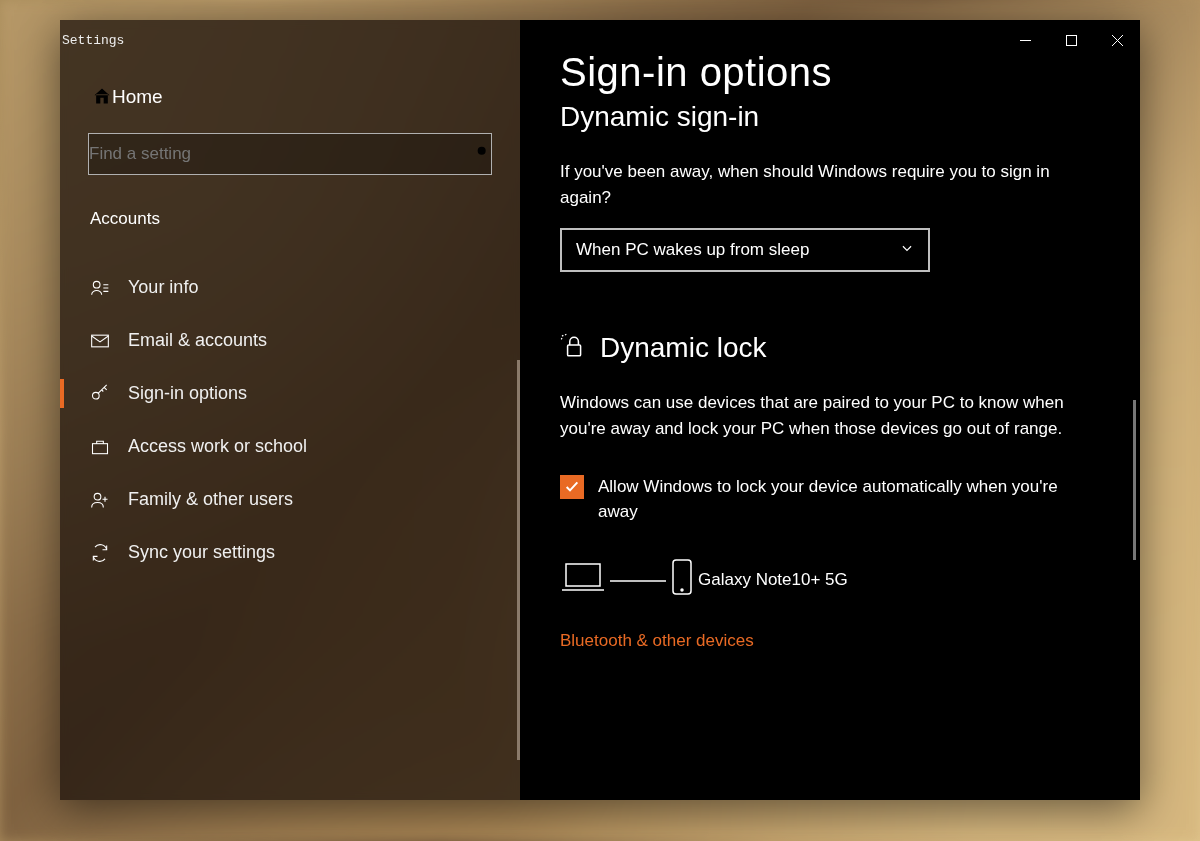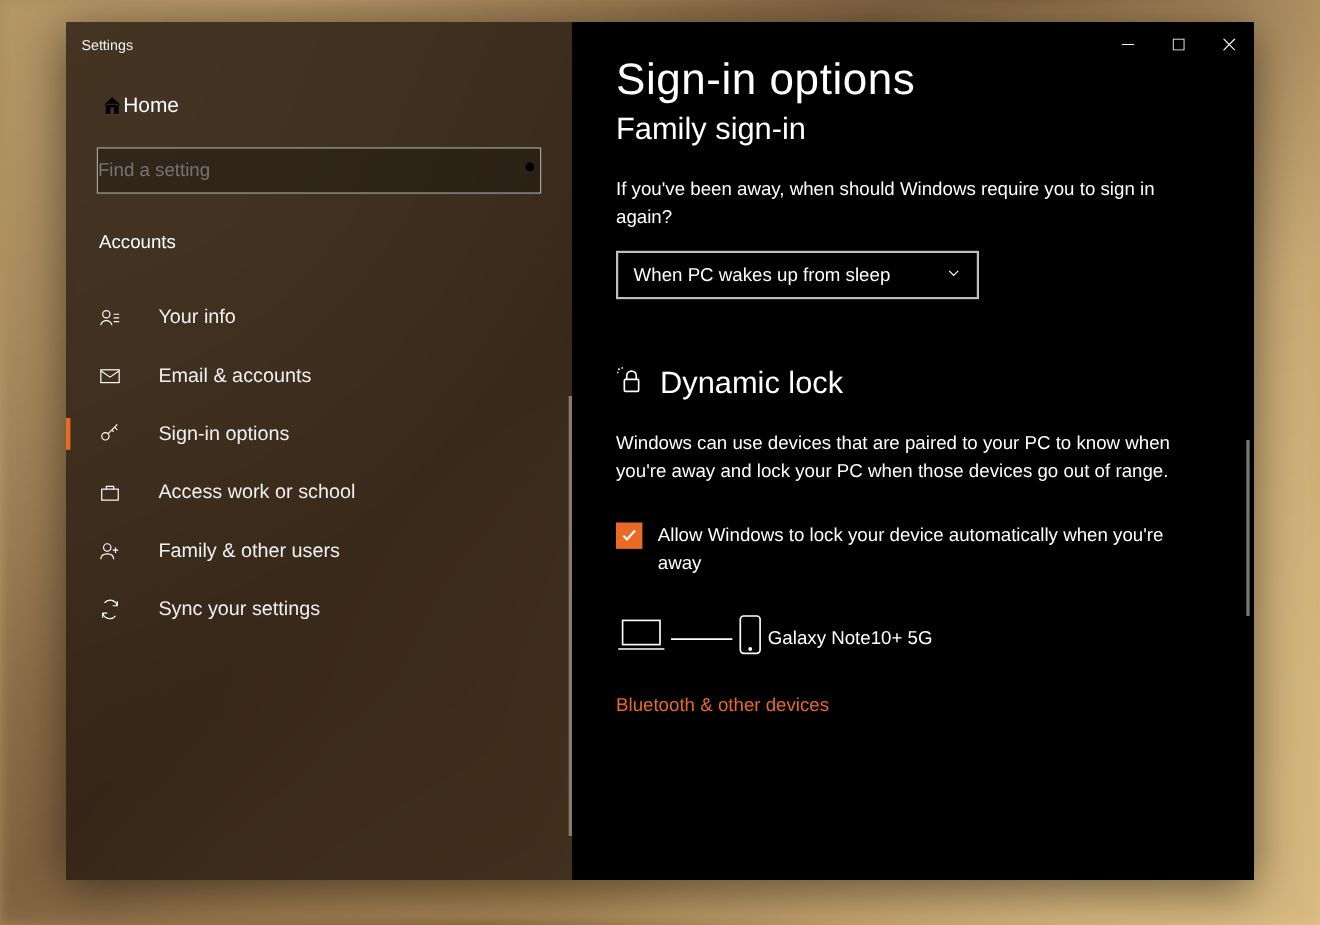--- a/index.html
+++ b/index.html
@@ -36,23 +36,24 @@
   .content {
     flex:1;
     background:#000;
     padding: 24px 40px 0 40px;
     position: relative;
     overflow: hidden;
   }
   .titlebar {
     height: 40px;
     display:flex; align-items:center;
-    padding-left: 14px;
+    padding-left: 2px;
     font-size: 13px;
     color:#eee;
+    font-family:Liberation Mono, monospace;
   }
   .caption-buttons {
     position:absolute;
     top:0; right:0;
     height:40px;
     display:flex;
   }
   .caption-buttons > div {
     width:46px; height:40px;
     display:flex; align-items:center; justify-content:center;
@@ -85,21 +86,21 @@
     font-family:inherit;
   }
   .section-title {
     padding: 34px 0 10px 30px;
     font-size:17px;
     font-weight:400;
     color:#fff;
   }
   .nav { margin-top: 22px; }
   .nav-item {
-    display:flex; align-items:center; gap:34px;
+    display:flex; align-items:center; gap:18px;
     padding: 16px 0 16px 30px;
     font-size:18px;
     color:#f0f0f0;
     position:relative;
   }
   .nav-item.active::before {
     content:"";
     position:absolute; left:0; top:12px; bottom:12px; width:4px;
     background:#e96a24;
   }
@@ -107,21 +108,21 @@
   .sidebar-scroll {
     position:absolute; right:0; top:340px; width:3px; height:400px;
     background:#8a7a6a;
   }
   .content h1 { font-weight:300; font-size:40px; margin-top:6px; letter-spacing:0.5px; }
   .content h2 { font-weight:300; font-size:28px; margin-top:6px; }
   .content p  { font-size:17px; color:#ffffff; line-height:1.5; margin-top:26px; max-width:580px;}
   .dropdown {
     margin-top:18px;
     border:2px solid #bfbfbf;
-    height:44px; width:330px;
+    height:44px; width:370px;
     display:flex; align-items:center; justify-content:space-between;
     padding:0 14px;
     font-size:17px;
   }
   .dyn-head { display:flex; align-items:center; gap:14px; margin-top:60px; }
   .dyn-head h3 { font-weight:300; font-size:28px; }
   .checkbox-row { display:flex; gap:14px; margin-top:34px; align-items:flex-start; font-size:17px; max-width:580px; line-height:1.45;}
   .checkbox {
     width:24px; height:24px; background:#e96a24; flex-shrink:0;
     display:flex; align-items:center; justify-content:center;
@@ -227,21 +228,21 @@
           </svg>
         </div>
       <div>
           <svg width="11" height="11" viewBox="0 0 11 11">
             <path d="M0 0 L11 11 M11 0 L0 11"></path>
           </svg>
         </div>
     </div>
 
     <h1>Sign-in options</h1>
-    <h2>Family sign-in</h2>
+    <h2>Dynamic sign-in</h2>
     <p>If you've been away, when should Windows require you to sign in again?</p>
 
     <div class="dropdown">
       <span>When PC wakes up from sleep</span>
       <span>
         <svg width="14" height="14" viewBox="0 0 24 24" stroke="#fff" fill="none" stroke-width="2">
             <path d="M5 9l7 7 7-7"></path>
           </svg>
       </span>
     </div>

